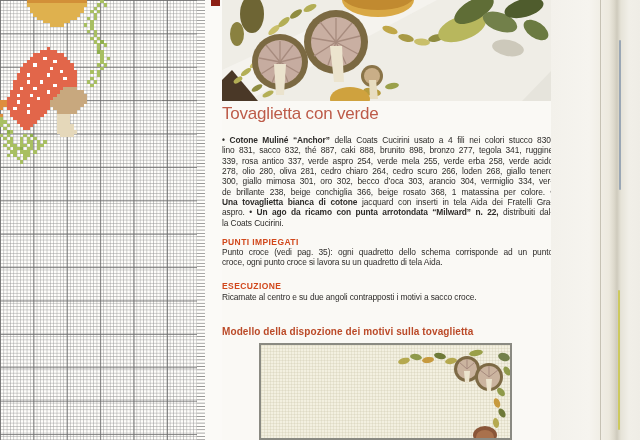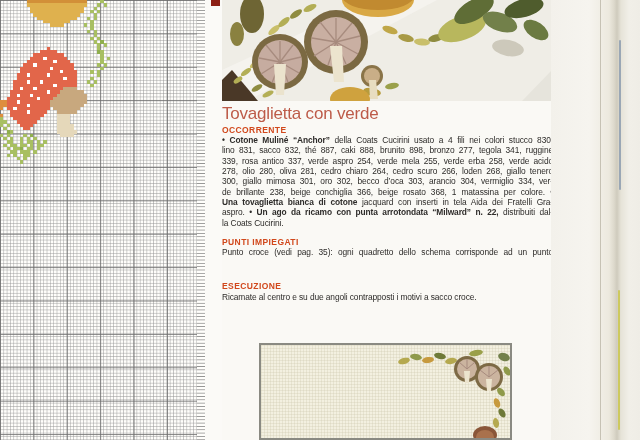--- a/index.html
+++ b/index.html
@@ -770,43 +770,44 @@
       <ellipse cx="302" cy="8" rx="20" ry="9" transform="rotate(-15 302 8)" fill="#4f5c2d"></ellipse>
       <ellipse cx="314" cy="30" rx="14" ry="8" transform="rotate(35 314 30)" fill="#6b7a41"></ellipse>
       <ellipse cx="286" cy="48" rx="16" ry="8" transform="rotate(10 286 48)" fill="#cdc9bb"></ellipse>
     </g>
   </svg>
 </div>
 
 <div id="text-column">
   <div id="article-title" class="abs">Tovaglietta con verde</div>
 
-  <div id="h-occorrente" class="abs sec-h">OCCORRENTE</div>
   <div id="body-occorrente" class="abs">
     <div class="jl"><span class="b">• Cotone Muliné “Anchor” </span><span>della Coats Cucirini usato a 4 fili nei colori stucco 830,</span></div>
     <div class="jl"><span>lino 831, sacco 832, thé 887, caki 888, brunito 898, bronzo 277, tegola 341, ruggine</span></div>
     <div class="jl"><span>339, rosa antico 337, verde aspro 254, verde mela 255, verde erba 258, verde acido</span></div>
     <div class="jl"><span>278, olio 280, oliva 281, cedro chiaro 264, cedro scuro 266, loden 268, giallo tenero</span></div>
     <div class="jl"><span>300, giallo mimosa 301, oro 302, becco d’oca 303, arancio 304, vermiglio 334, ver-</span></div>
     <div class="jl"><span>de brillante 238, beige conchiglia 366, beige rosato 368, 1 matassina per colore. •</span></div>
     <div class="jl"><span class="b">Una tovaglietta bianca di cotone</span><span> jacquard con inserti in tela Aida dei Fratelli Gra-</span></div>
     <div class="jl"><span>aspro. • </span><span class="b">Un ago da ricamo con punta arrotondata “Milward” n. 22,</span><span> distribuiti dal-</span></div>
     <div class="jl last"><span>la Coats Cucirini.</span></div>
   </div>
 
   <div id="h-punti" class="abs sec-h">PUNTI IMPIEGATI</div>
   <div id="body-punti" class="abs">
     <div class="jl"><span>Punto croce (vedi pag. 35): ogni quadretto dello schema corrisponde ad un punto</span></div>
+    <div class="jl last"><span>croce, ogni punto croce si lavora su un quadretto di tela Aida.</span></div>
   </div>
 
   <div id="h-esecuzione" class="abs sec-h">ESECUZIONE</div>
   <div id="body-esecuzione" class="abs">
     <div class="jl last"><span>Ricamate al centro e su due angoli contrapposti i motivi a sacco croce.</span></div>
   </div>
 
+  <div id="h-modello" class="abs">Modello della dispozione dei motivi sulla tovaglietta</div>
 </div>
 
 <div id="modello-rect">
   <svg width="249" height="93" viewBox="0 0 249 93">
 
     <g>
       <ellipse cx="143" cy="16" rx="6" ry="3" transform="rotate(-15 143 16)" fill="#b5a94f"></ellipse>
       <ellipse cx="155" cy="12" rx="6" ry="3" transform="rotate(10 155 12)" fill="#8f9a4a"></ellipse>
       <ellipse cx="167" cy="15" rx="6" ry="3" transform="rotate(-8 167 15)" fill="#c79a3e"></ellipse>
       <ellipse cx="179" cy="11" rx="6" ry="3" transform="rotate(12 179 11)" fill="#6f7a38"></ellipse>

